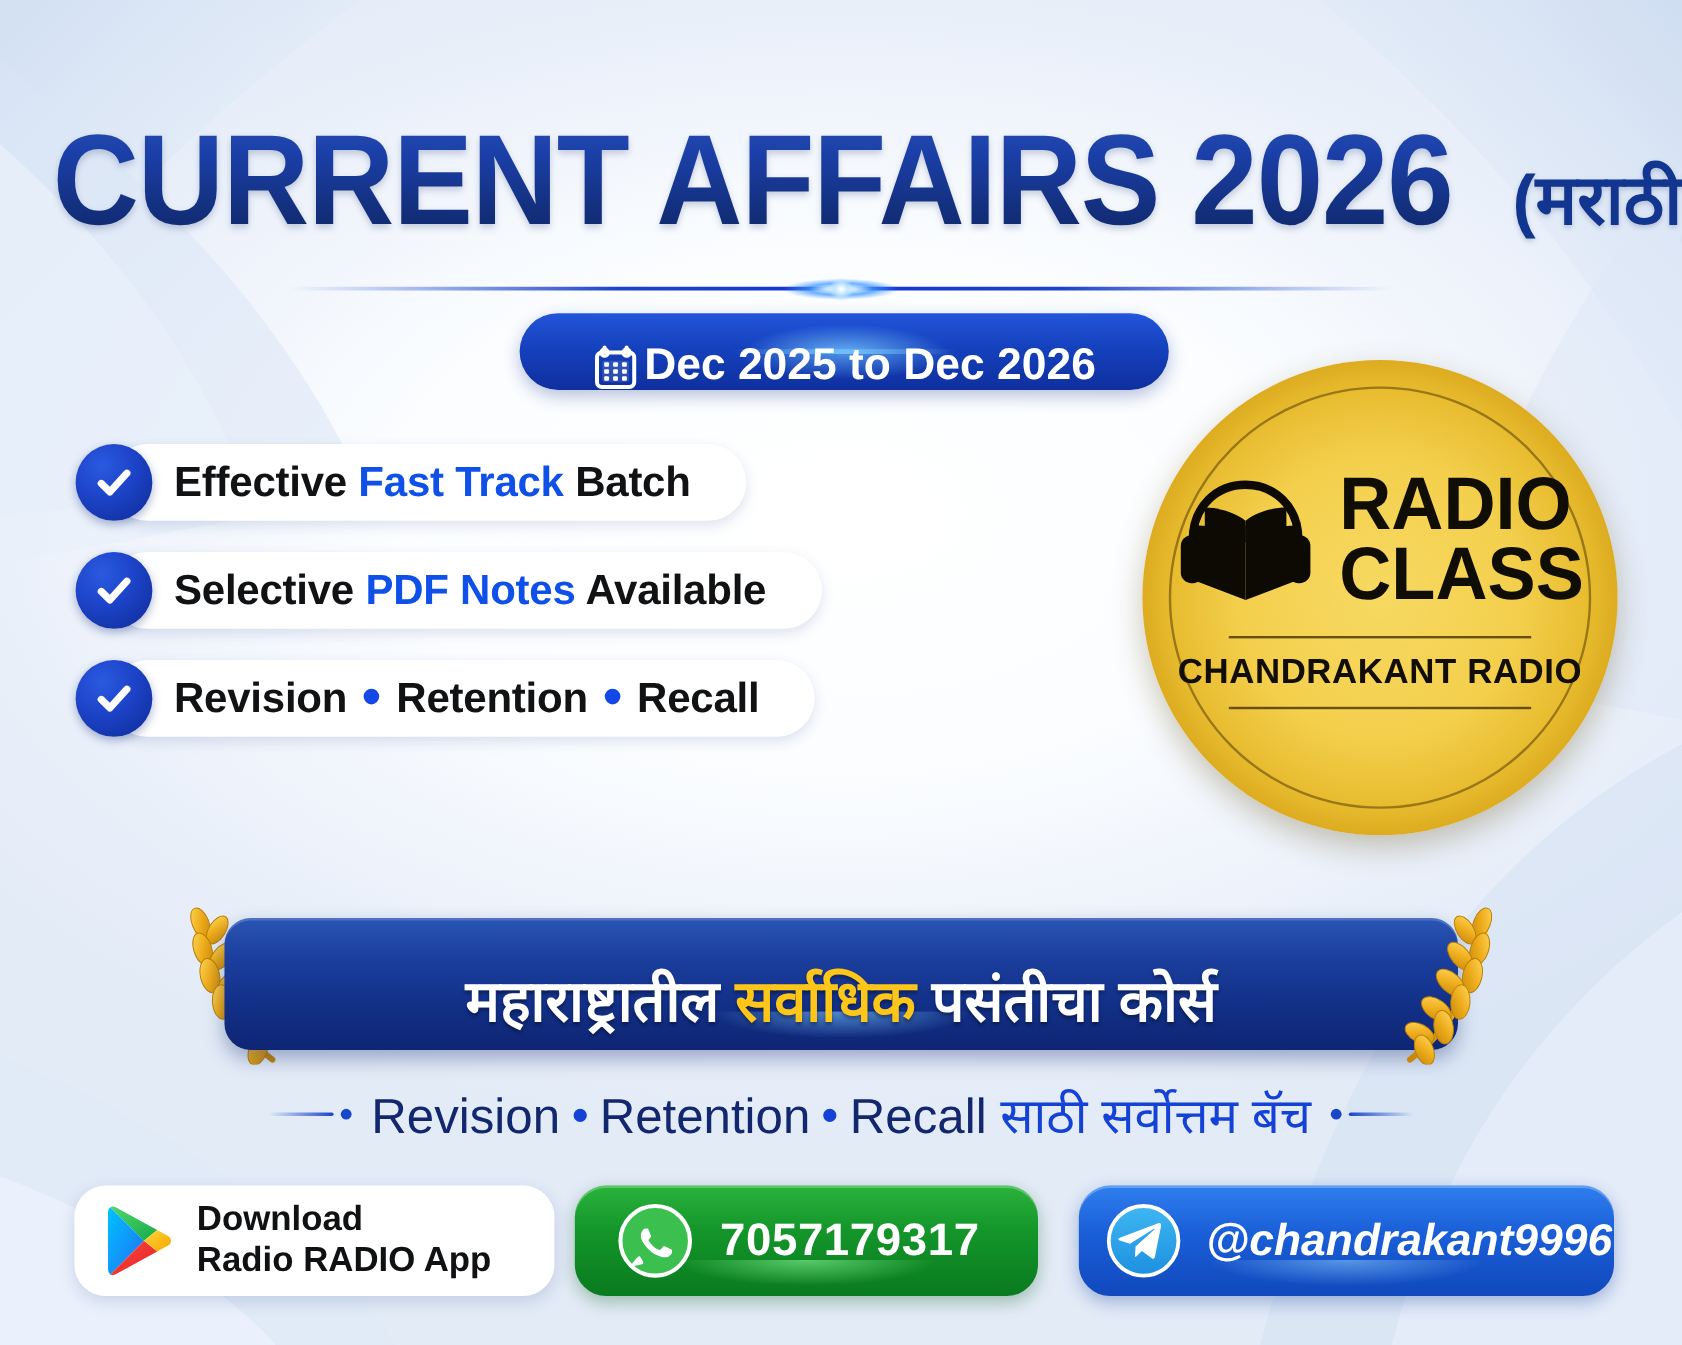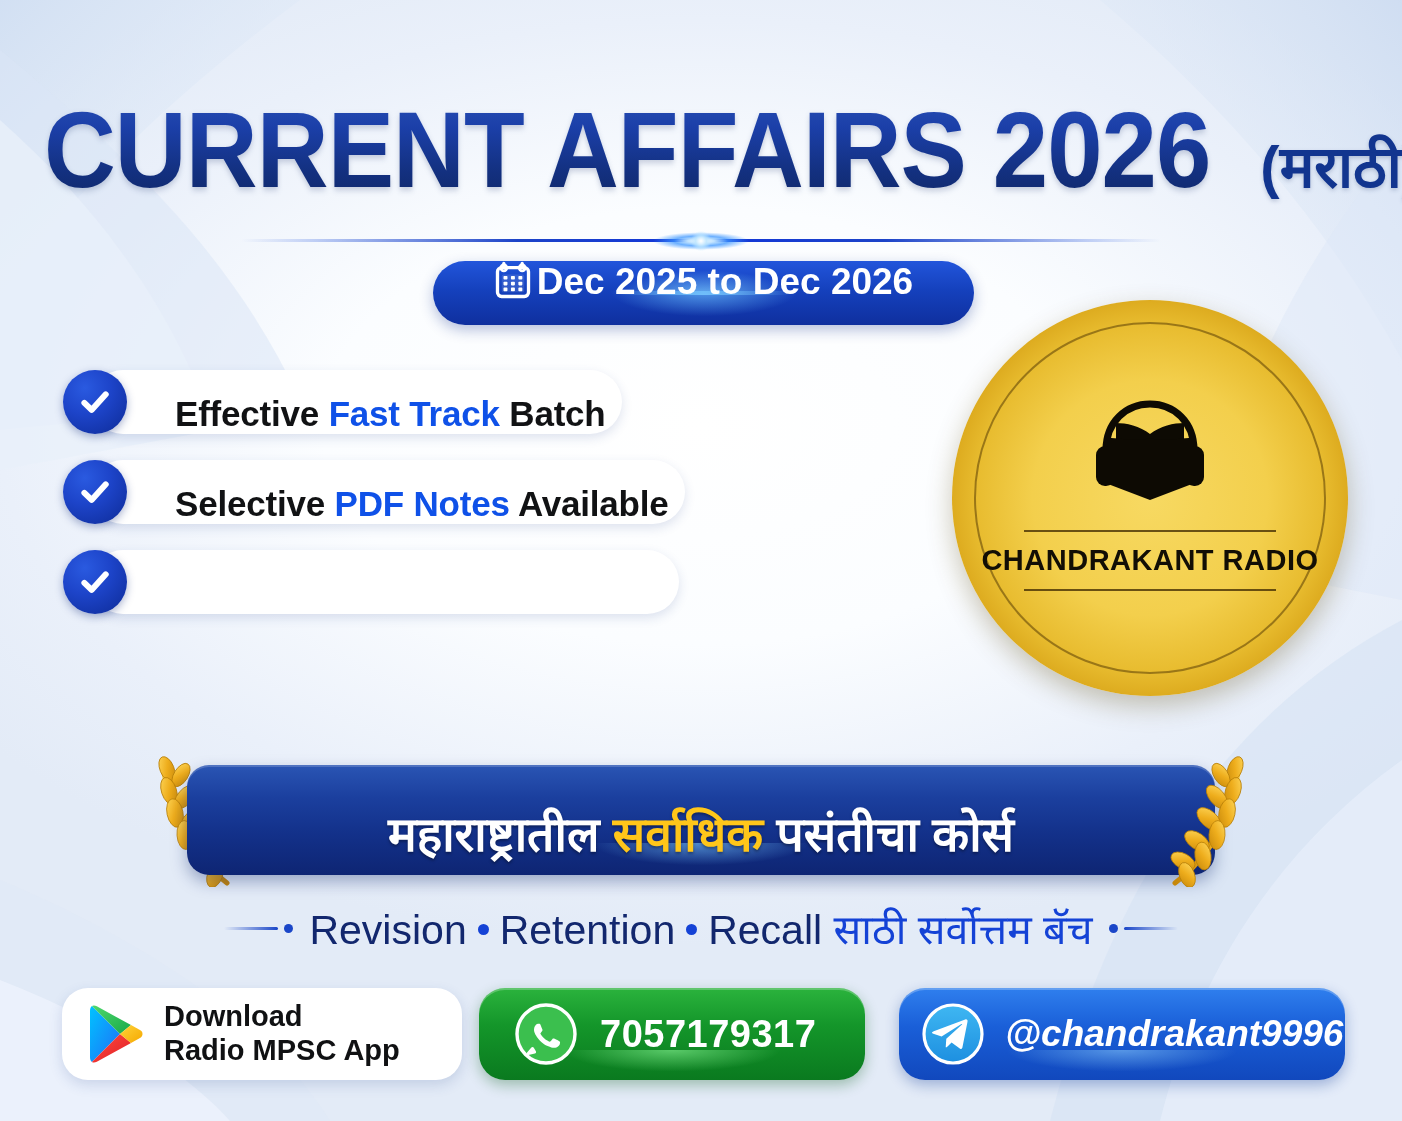--- a/index.html
+++ b/index.html
@@ -69,21 +69,21 @@
     width:20px; height:20px;
     background:radial-gradient(circle, #ffffff 0%, rgba(190,230,255,0.85) 38%, rgba(60,150,255,0) 72%);
   }
 
   
   .date-pill {
     position:absolute; top:261px; left:433px;
     width:541px; height:64px;
     border-radius:32px;
     background:linear-gradient(180deg,#2255db 0%,#1541bd 45%,#0f2f9e 100%);
-    display:flex; align-items:flex-start; justify-content:center; gap:5px;
+    display:flex; align-items:flex-end; justify-content:center; gap:5px;
     box-shadow:0 5px 14px rgba(16,45,140,0.30);
     overflow:hidden;
   }
   .date-pill::after {
     content:""; position:absolute; top:-34px; left:50%; transform:translateX(-50%);
     width:240px; height:68px;
     background:radial-gradient(ellipse 120px 34px at 50% 100%, rgba(120,200,255,0.85) 0%, rgba(60,150,255,0) 72%);
     pointer-events:none;
   }
   .date-pill::before {
@@ -97,21 +97,21 @@
     position:relative; z-index:2;
   }
   .cal-icon { position:relative; z-index:2; width:38px; height:38px; display:block; }
 
   
   .features { position:absolute; left:63px; top:370px; }
   .frow {
     position:relative;
     height:64px;
     margin-bottom:26px;
-    display:flex; align-items:flex-end;gap:30px;
+    display:flex; align-items:center;
   }
   .fpill {
     position:absolute; left:28px; top:0; height:64px;
     background:#ffffff;
     border-radius:32px;
     box-shadow:0 4px 11px rgba(40,70,140,0.15);
   }
   .fcheck {
     position:relative; z-index:3;
     width:64px; height:64px; border-radius:50%;
@@ -332,36 +332,43 @@
     </div>
 
 
     <div class="frow">
       <div class="fpill" style="width: 588px;"></div>
       <div class="fcheck">
         <svg viewBox="0 0 24 24">
             <path d="M4.5 12.6 L9.6 17.6 L19.6 6.6" fill="none" stroke="#fff" stroke-width="4.2" stroke-linecap="round" stroke-linejoin="round"></path>
           </svg>
       </div>
+      <div class="ftext">
+        <span>Revision</span><span class="sep"></span><span>Retention</span><span class="sep"></span><span>Recall</span>
+      </div>
     </div>
 
   </div>
 
   <div class="medal">
     <div class="medal-inner">
       <div class="medal-top">
         <svg class="bookphones" viewBox="0 0 128 120">
           <path d="M20 72 V60 C20 32 40 14 64 14 C88 14 108 32 108 60 V72" fill="none" stroke="#0d0a03" stroke-width="7" stroke-linecap="round"></path>
           <rect x="10" y="56" width="19" height="40" rx="9" fill="#0d0a03"></rect>
           <rect x="99" y="56" width="19" height="40" rx="9" fill="#0d0a03"></rect>
           <path d="M64 44 C54 36 40 33 30 33 L30 51 C40 51 54 54 64 62 Z" fill="#0d0a03"></path>
           <path d="M64 44 C74 36 88 33 98 33 L98 51 C88 51 74 54 64 62 Z" fill="#0d0a03"></path>
           <path d="M64 48 L64 110 L22 94 L22 48 C34 48 54 52 64 48 Z" fill="#0d0a03"></path>
           <path d="M64 48 L64 110 L106 94 L106 48 C94 48 74 52 64 48 Z" fill="#0d0a03"></path>
         </svg>
+        <div class="medal-words">
+          <span class="w1">RADIO</span>
+          <span class="w2">CLASS</span>
+        </div>
       </div>
       <div class="medal-rule"></div>
       <div class="medal-name">CHANDRAKANT RADIO</div>
       <div class="medal-rule low"></div>
     </div>
   </div>
 
   <div class="banner-zone">
     <svg class="laurel l" viewBox="0 0 96 134">
       <defs>
@@ -443,21 +450,21 @@
               <stop offset="100%" stop-color="#f5a800"></stop>
           </linearGradient>
         </defs>
         <path d="M4 3 L32 31 L4 59 C2.6 58 2 56.4 2 54 L2 8 C2 5.6 2.6 4 4 3 Z" fill="url(#gpBlue)"></path>
         <path d="M4 3 C5.2 2.2 7 2.3 8.8 3.3 L43 22.1 L32 31 Z" fill="url(#gpGreen)"></path>
         <path d="M32 31 L43 39.9 L8.8 58.7 C7 59.7 5.2 59.8 4 59 Z" fill="url(#gpRed)"></path>
         <path d="M43 22.1 L52.4 27.3 C55.2 28.9 55.2 33.1 52.4 34.7 L43 39.9 L32 31 Z" fill="url(#gpYell)"></path>
       </svg>
       <div class="play-text">
         <div>Download</div>
-        <div>Radio MPSC App</div>
+        <div>Radio RADIO App</div>
       </div>
     </div>
 
     <div class="btn btn-wa">
       <svg class="wa-icon" viewBox="0 0 64 64">
         <circle cx="32" cy="32" r="29" fill="#3bbf4e" stroke="#ffffff" stroke-width="3.4"></circle>
         <path d="M44.2 38.6c-.6-.3-3.7-1.8-4.3-2-.6-.2-1-.3-1.4.3-.4.6-1.6 2-2 2.4-.4.4-.7.5-1.3.2-.6-.3-2.7-1-5.1-3.2-1.9-1.7-3.1-3.7-3.5-4.3-.4-.6 0-1 .3-1.3.3-.3.6-.7.9-1.1.3-.4.4-.6.6-1.1.2-.4.1-.8 0-1.1-.2-.3-1.4-3.4-1.9-4.6-.5-1.2-1-1-1.4-1-.4 0-.8-.1-1.2-.1-.4 0-1.1.2-1.7.8-.6.6-2.2 2.2-2.2 5.3s2.3 6.2 2.6 6.6c.3.4 4.5 6.9 11 9.7 1.5.7 2.7 1 3.7 1.3 1.5.5 2.9.4 4 .3 1.2-.2 3.7-1.5 4.3-3 .5-1.5.5-2.7.4-3-.2-.3-.6-.5-1.2-.8z" fill="#ffffff"></path>
         <path d="M18.5 46.5 L14.2 51.5 L20.6 50.1 Z" fill="#3bbf4e" stroke="#ffffff" stroke-width="3" stroke-linejoin="round"></path>
       </svg>
       <span class="blabel">7057179317</span>

